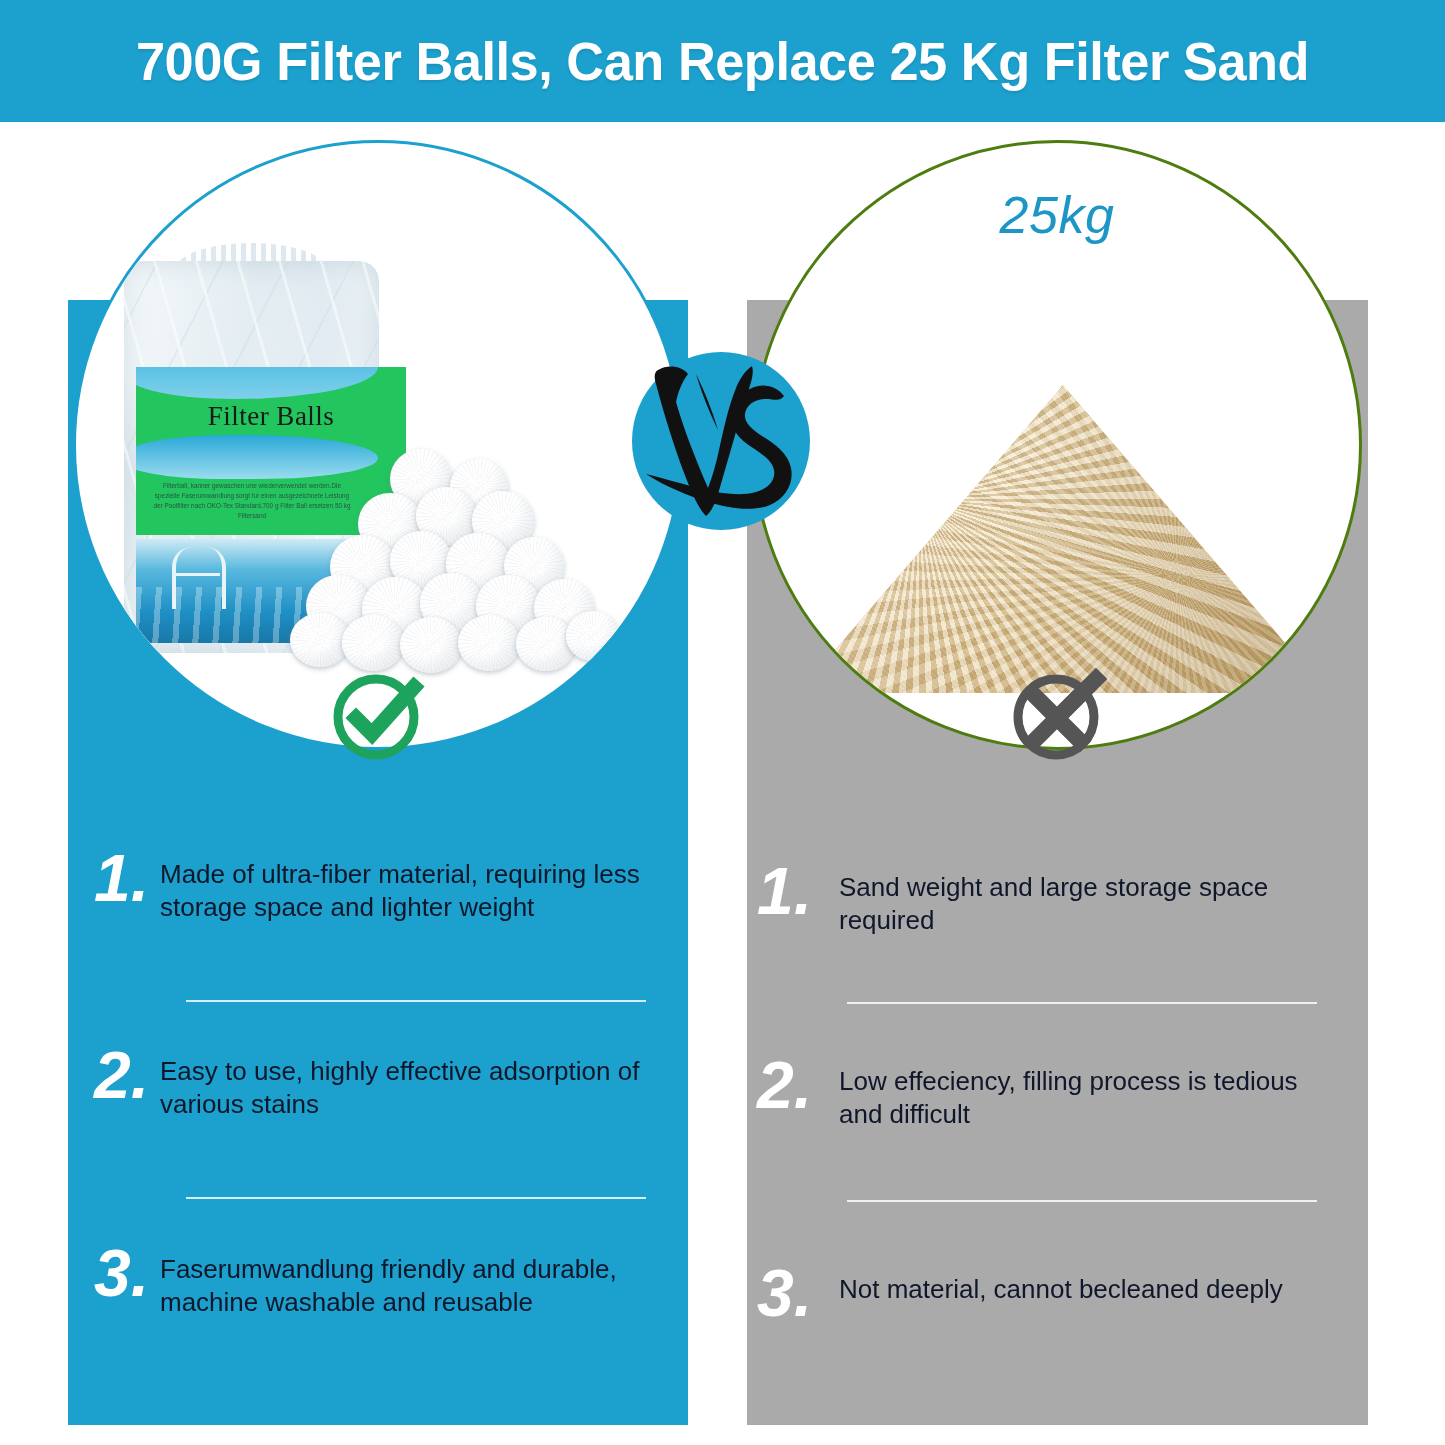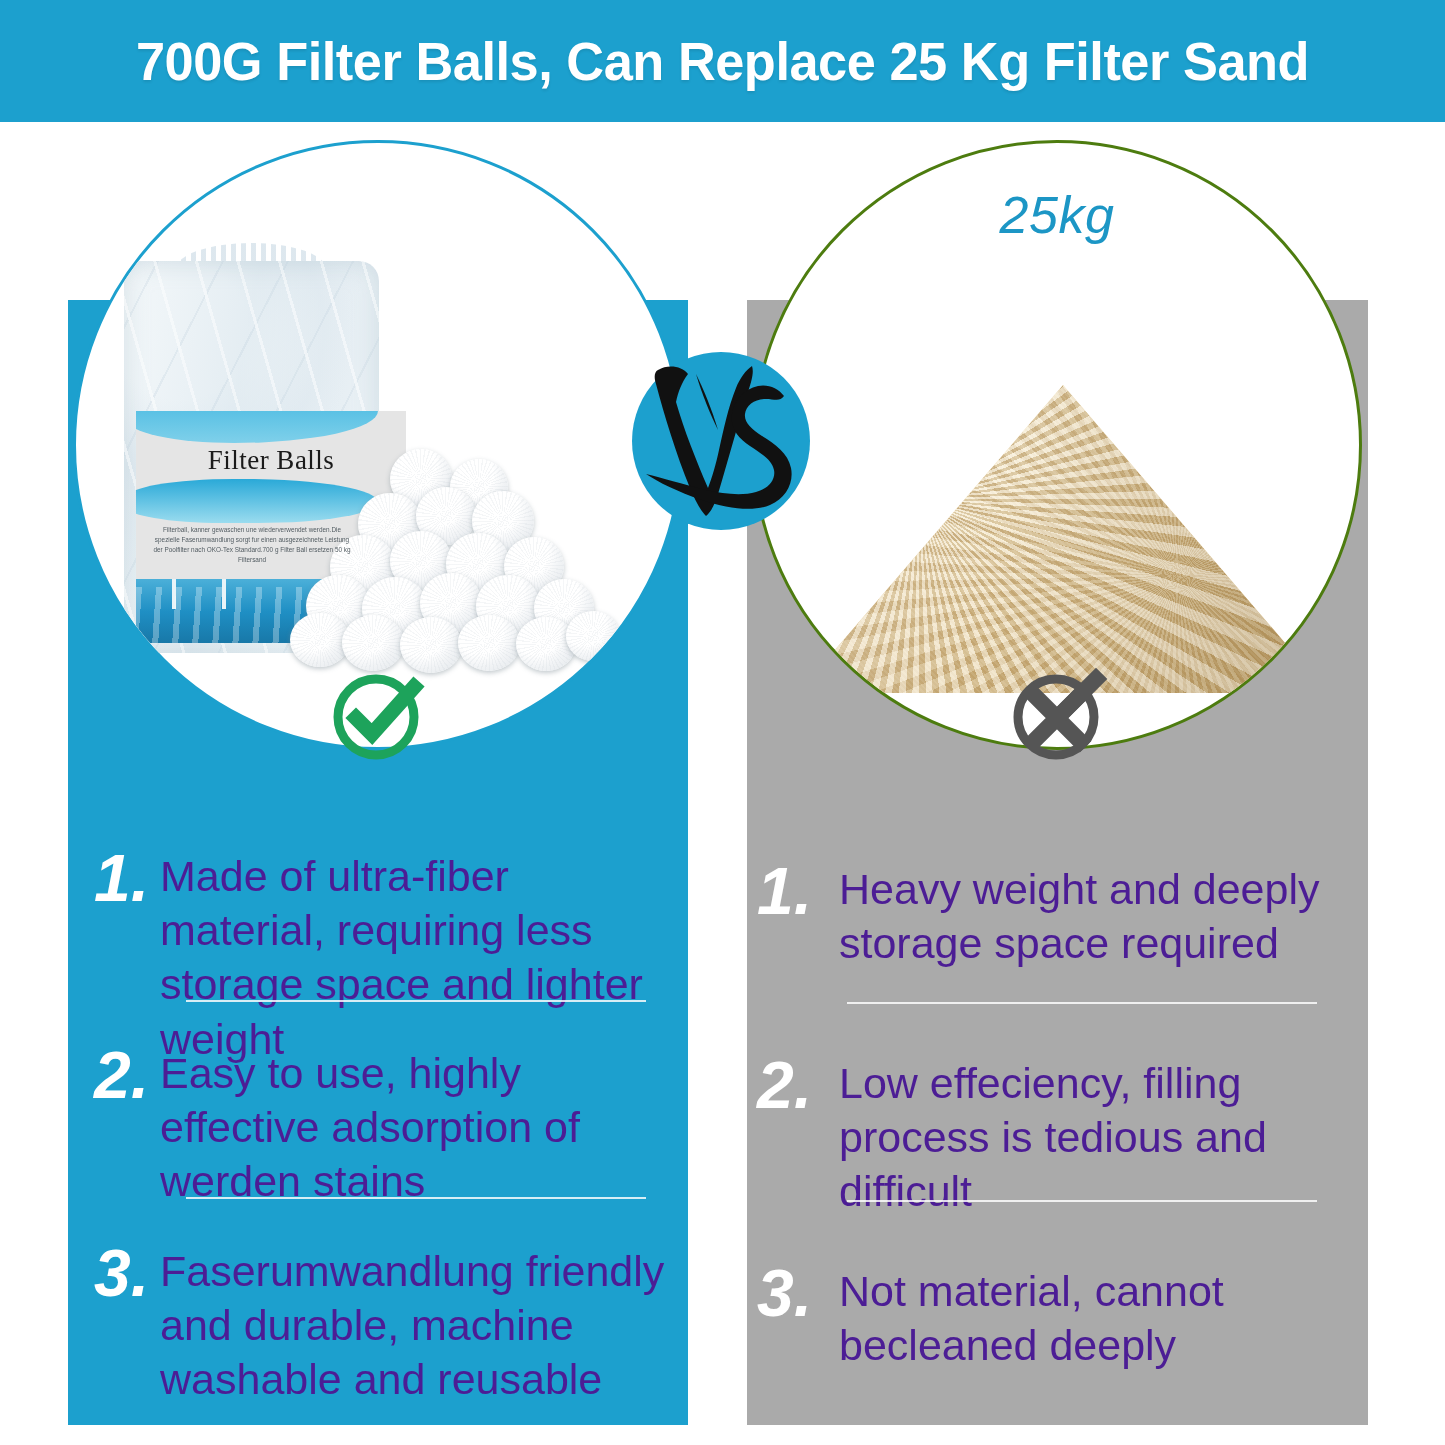--- a/index.html
+++ b/index.html
@@ -166,23 +166,22 @@
       repeating-linear-gradient(-63deg, rgba(255,255,255,0.0) 0 26px, rgba(190,208,220,0.45) 26px 28px, rgba(255,255,255,0.0) 28px 58px);
     opacity: 0.55;
   }
   
   .bag-label {
     position: absolute;
     left: 12px;
     top: 124px;
     width: 270px;
     height: 168px;
-    background: #e5e5e5;
+    background: #22c55e;
     overflow: hidden;
-    margin-top: 44px;
   }
   .bag-wave-top {
     position: absolute;
     left: -10px;
     top: -24px;
     width: 252px;
     height: 56px;
     background: linear-gradient(180deg, #3fb6e0 0%, #7fd0ea 100%);
     border-radius: 0 0 60% 45%;
   }
@@ -354,25 +353,26 @@
     font-style: italic;
     font-size: 66px;
     line-height: 1;
     width: 92px;
     text-align: left;
     padding-left: 26px;
     box-sizing: border-box;
   }
   .feature-text {
     flex: 1 1 auto;
-    color: #4c1d95;
+    color: #0f172a;
     font-family: "Liberation Sans", sans-serif;
-    font-size: 43px;
+    font-size: 26px;
     line-height: 1.26;
     padding-top: 4px;
+    margin-top: 9px;
   }
   .divider {
     position: absolute;
     height: 2px;
     background: rgba(255,255,255,0.82);
   }
 
   
   .panel-left .feature-row.r1 { left: 0; top: 545px; width: 600px; }
   .panel-left .feature-row.r2 { left: 0; top: 742px; width: 600px; }
@@ -400,36 +400,36 @@
     <div class="cutout cutout-left"></div>
 
     <div class="feature-row r1">
       <div class="feature-num">1.</div>
       <div class="feature-text">Made of ultra-fiber material, requiring less storage space and lighter weight</div>
     </div>
     <div class="divider d1"></div>
 
     <div class="feature-row r2">
       <div class="feature-num">2.</div>
-      <div class="feature-text">Easy to use, highly effective adsorption of werden stains</div>
+      <div class="feature-text">Easy to use, highly effective adsorption of various stains</div>
     </div>
     <div class="divider d2"></div>
 
     <div class="feature-row r3">
       <div class="feature-num">3.</div>
       <div class="feature-text">Faserumwandlung friendly and durable, machine washable and reusable</div>
     </div>
   </div>
 
   <div class="panel panel-right">
     <div class="cutout cutout-right"></div>
 
     <div class="feature-row r1">
       <div class="feature-num">1.</div>
-      <div class="feature-text">Heavy weight and deeply storage space required</div>
+      <div class="feature-text">Sand weight and large storage space required</div>
     </div>
     <div class="divider d1"></div>
 
     <div class="feature-row r2">
       <div class="feature-num">2.</div>
       <div class="feature-text">Low effeciency, filling process is tedious and difficult</div>
     </div>
     <div class="divider d2"></div>
 
     <div class="feature-row r3">

